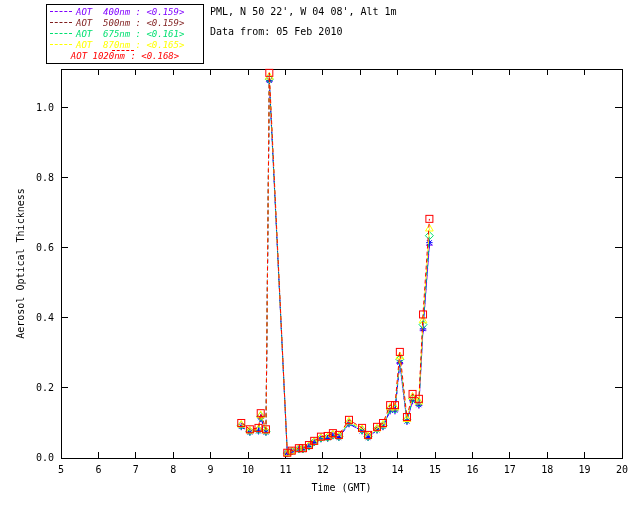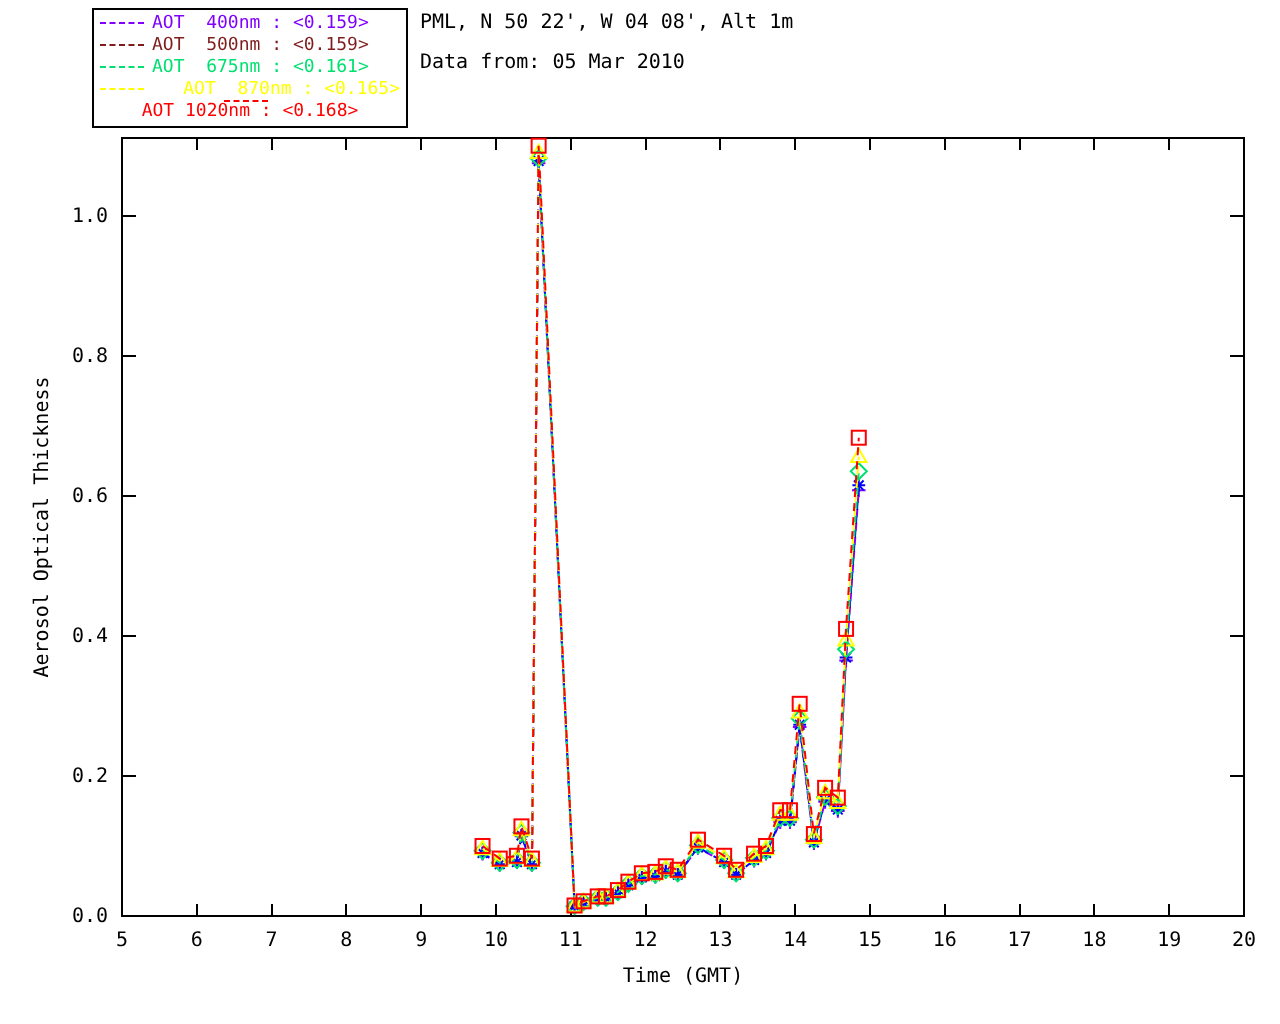--- a/index.html
+++ b/index.html
@@ -1,21 +1,21 @@
 <!DOCTYPE html>
 <html><head>
 <meta charset="utf-8">
 <style>
   html,body{margin:0;padding:0;background:#ffffff;width:640px;height:512px;overflow:hidden;}
   body{font-family:"DejaVu Sans Mono","Liberation Mono",monospace;position:relative;}
   #chart-wrap{position:absolute;left:0;top:0;width:640px;height:512px;}
   #chart-svg{position:absolute;left:0;top:0;}
   #legend-box{
     position:absolute;left:46px;top:4px;width:150px;
-    border:1px solid #000;background:#fff;padding:1px 3px 2px 3px;
+    border:1px solid #000;background:#fff;padding:1px 3px 2px 3px;font-style:italic;
   }
   .legend-row{display:flex;align-items:center;height:11px;}
   .legend-dash{width:22px;border-top:1px dashed currentColor;margin-right:4px;flex:0 0 auto;}
   .legend-label{font-size:9px;white-space:pre;letter-spacing:0;}
   #header-block{position:absolute;left:210px;top:6px;color:#000;}
   .header-line{font-size:10px;white-space:pre;}
   #header-line2{margin-top:9px;}
   svg text{font-family:"DejaVu Sans Mono","Liberation Mono",monospace;font-size:10px;fill:#000;}
 </style>
 </head>
@@ -259,26 +259,26 @@
         <span class="legend-label">AOT  400nm : &lt;0.159&gt;</span>
       </div>
       <div class="legend-row" style="color: #7f1d1d;">
         <span class="legend-dash"></span>
         <span class="legend-label">AOT  500nm : &lt;0.159&gt;</span>
       </div>
       <div class="legend-row" style="color: rgb(0, 224, 112);">
         <span class="legend-dash"></span>
         <span class="legend-label">AOT  675nm : &lt;0.161&gt;</span>
       </div>
-      <div class="legend-row" style="color: rgb(255, 255, 0); justify-content: space-between;">
+      <div class="legend-row" style="color: rgb(255, 255, 0);">
         <span class="legend-dash"></span>
         <span class="legend-label">AOT  870nm : &lt;0.165&gt;</span>
       </div>
       <div class="legend-row" style="color: rgb(255, 0, 0); flex-direction: column;">
         <span class="legend-dash"></span>
         <span class="legend-label">AOT 1020nm : &lt;0.168&gt;</span>
       </div>
     </div>
   <div id="header-block">
     <div class="header-line" id="header-line1">PML, N 50 22', W 04 08', Alt 1m</div>
-    <div class="header-line" id="header-line2">Data from: 05 Mar 2010</div>
+    <div class="header-line" id="header-line2">Data from: 05 Feb 2010</div>
   </div>
 </div>
 
 </body></html>

